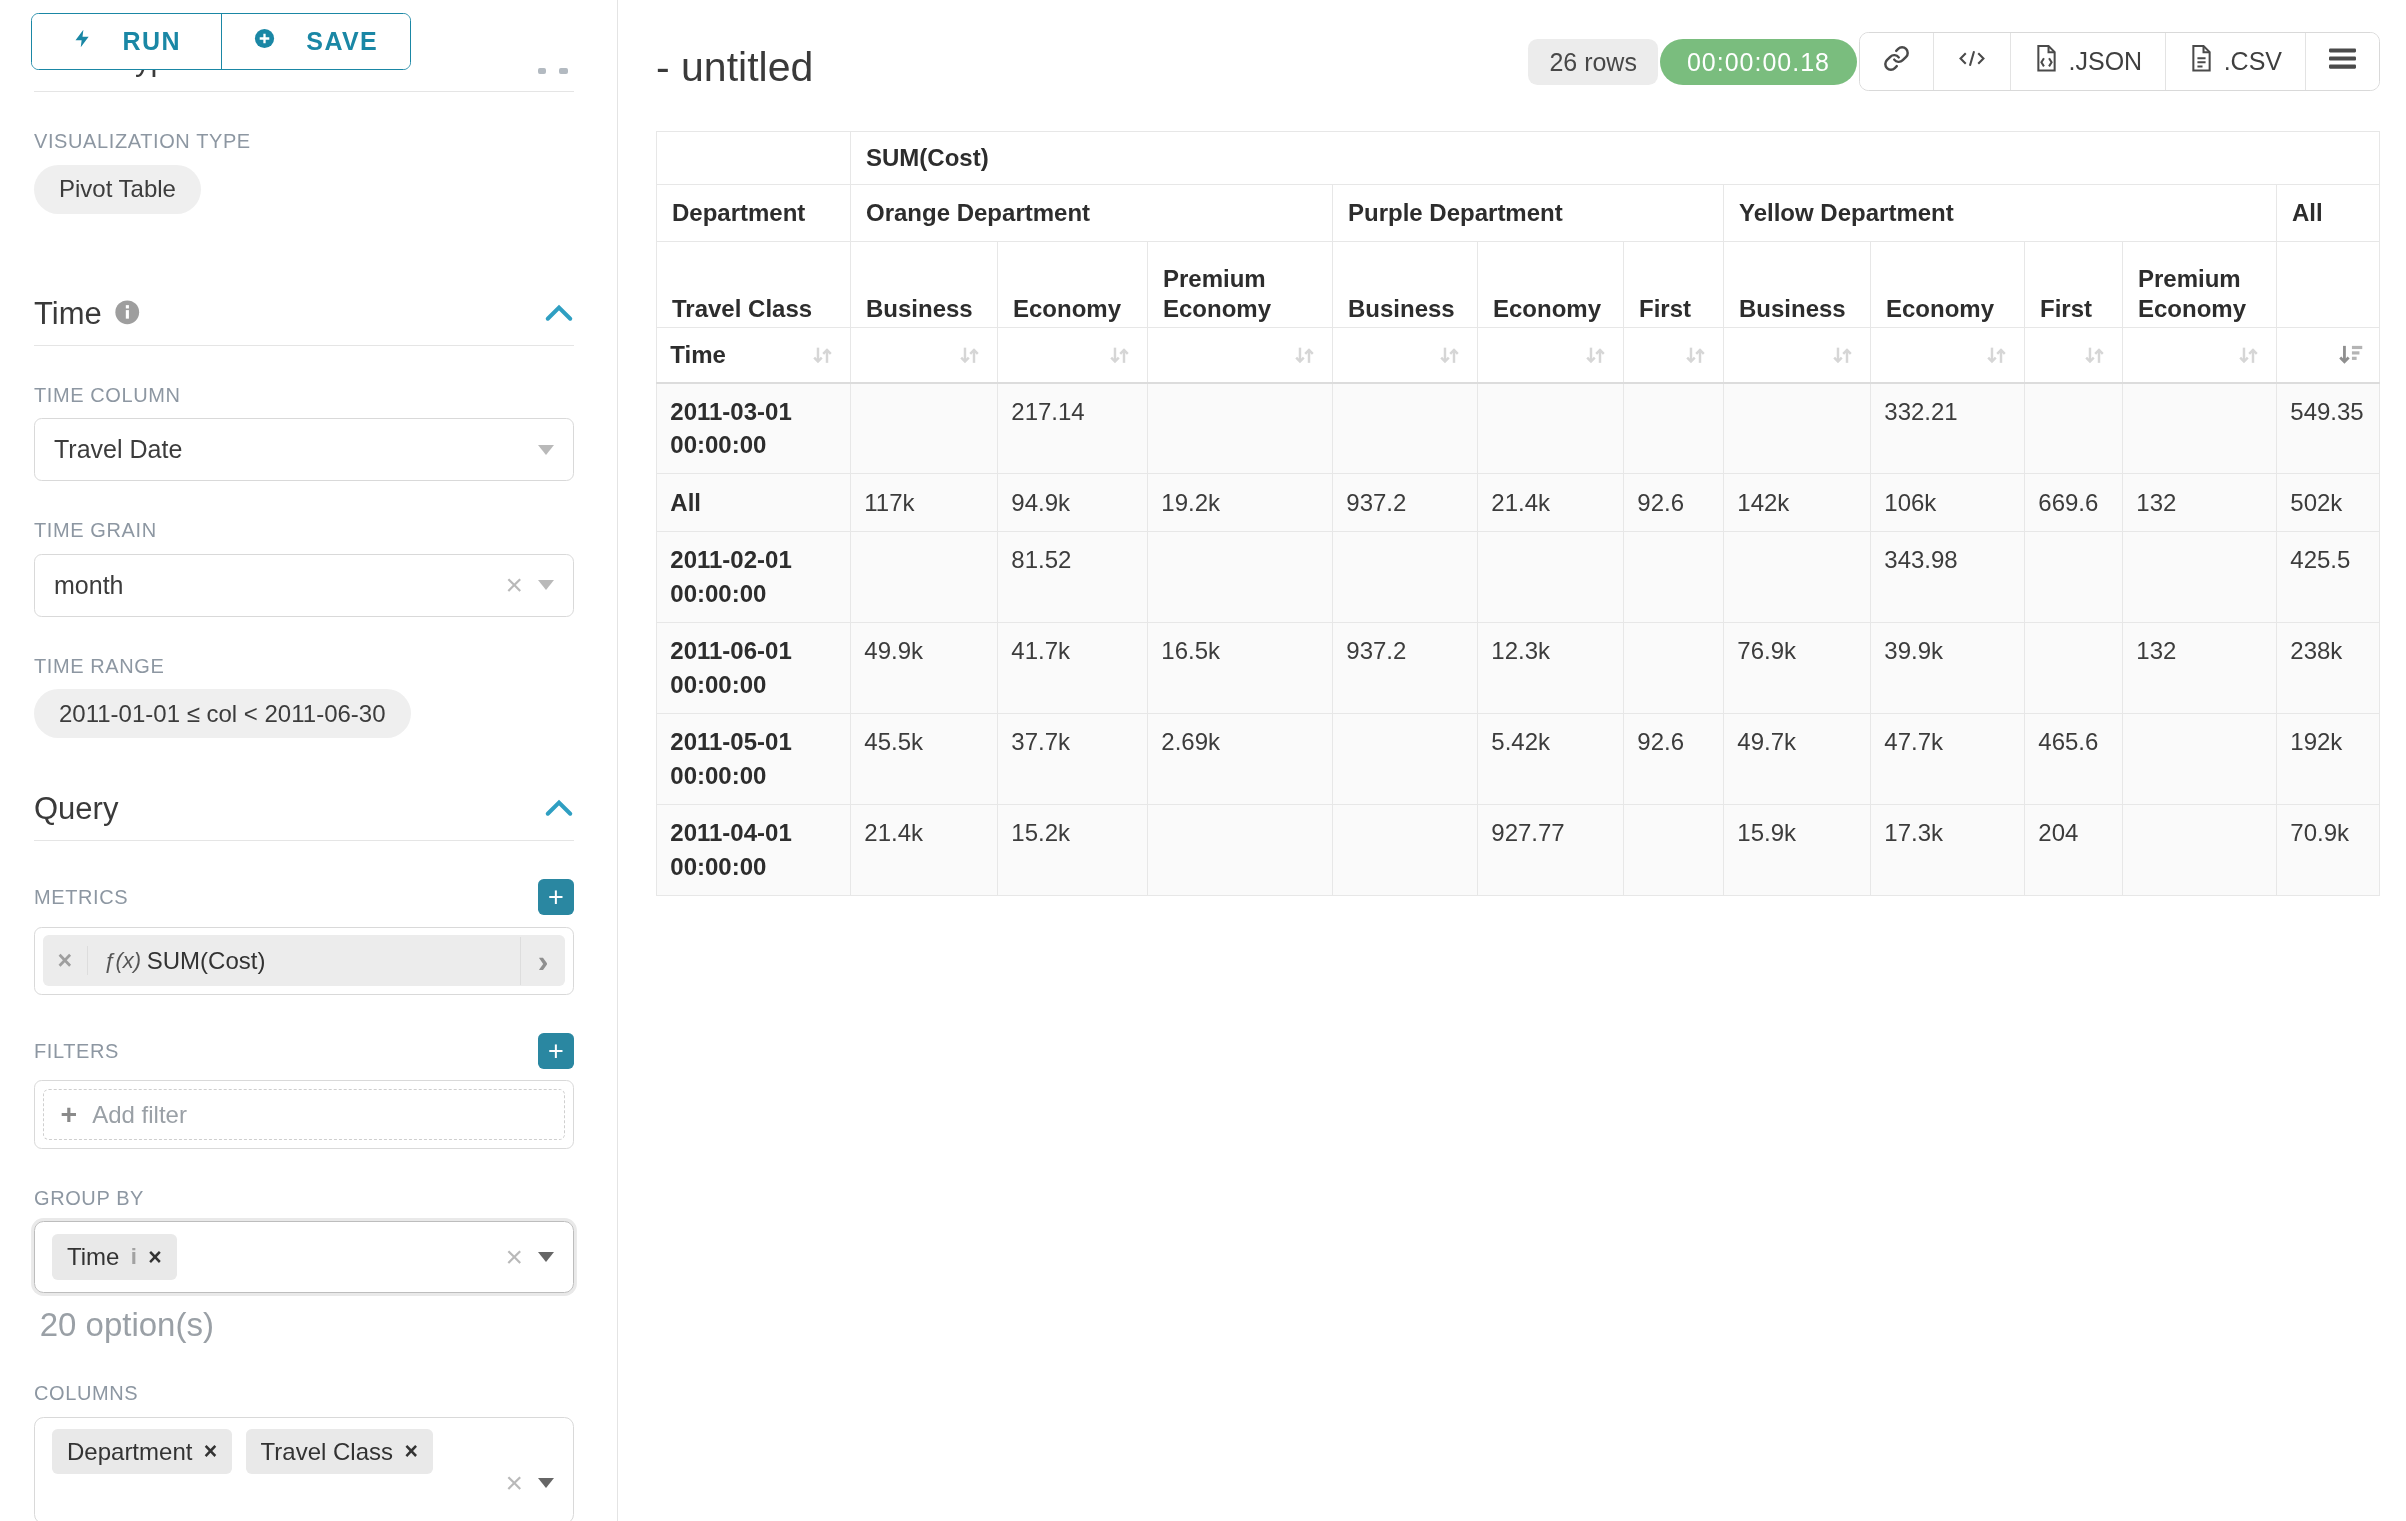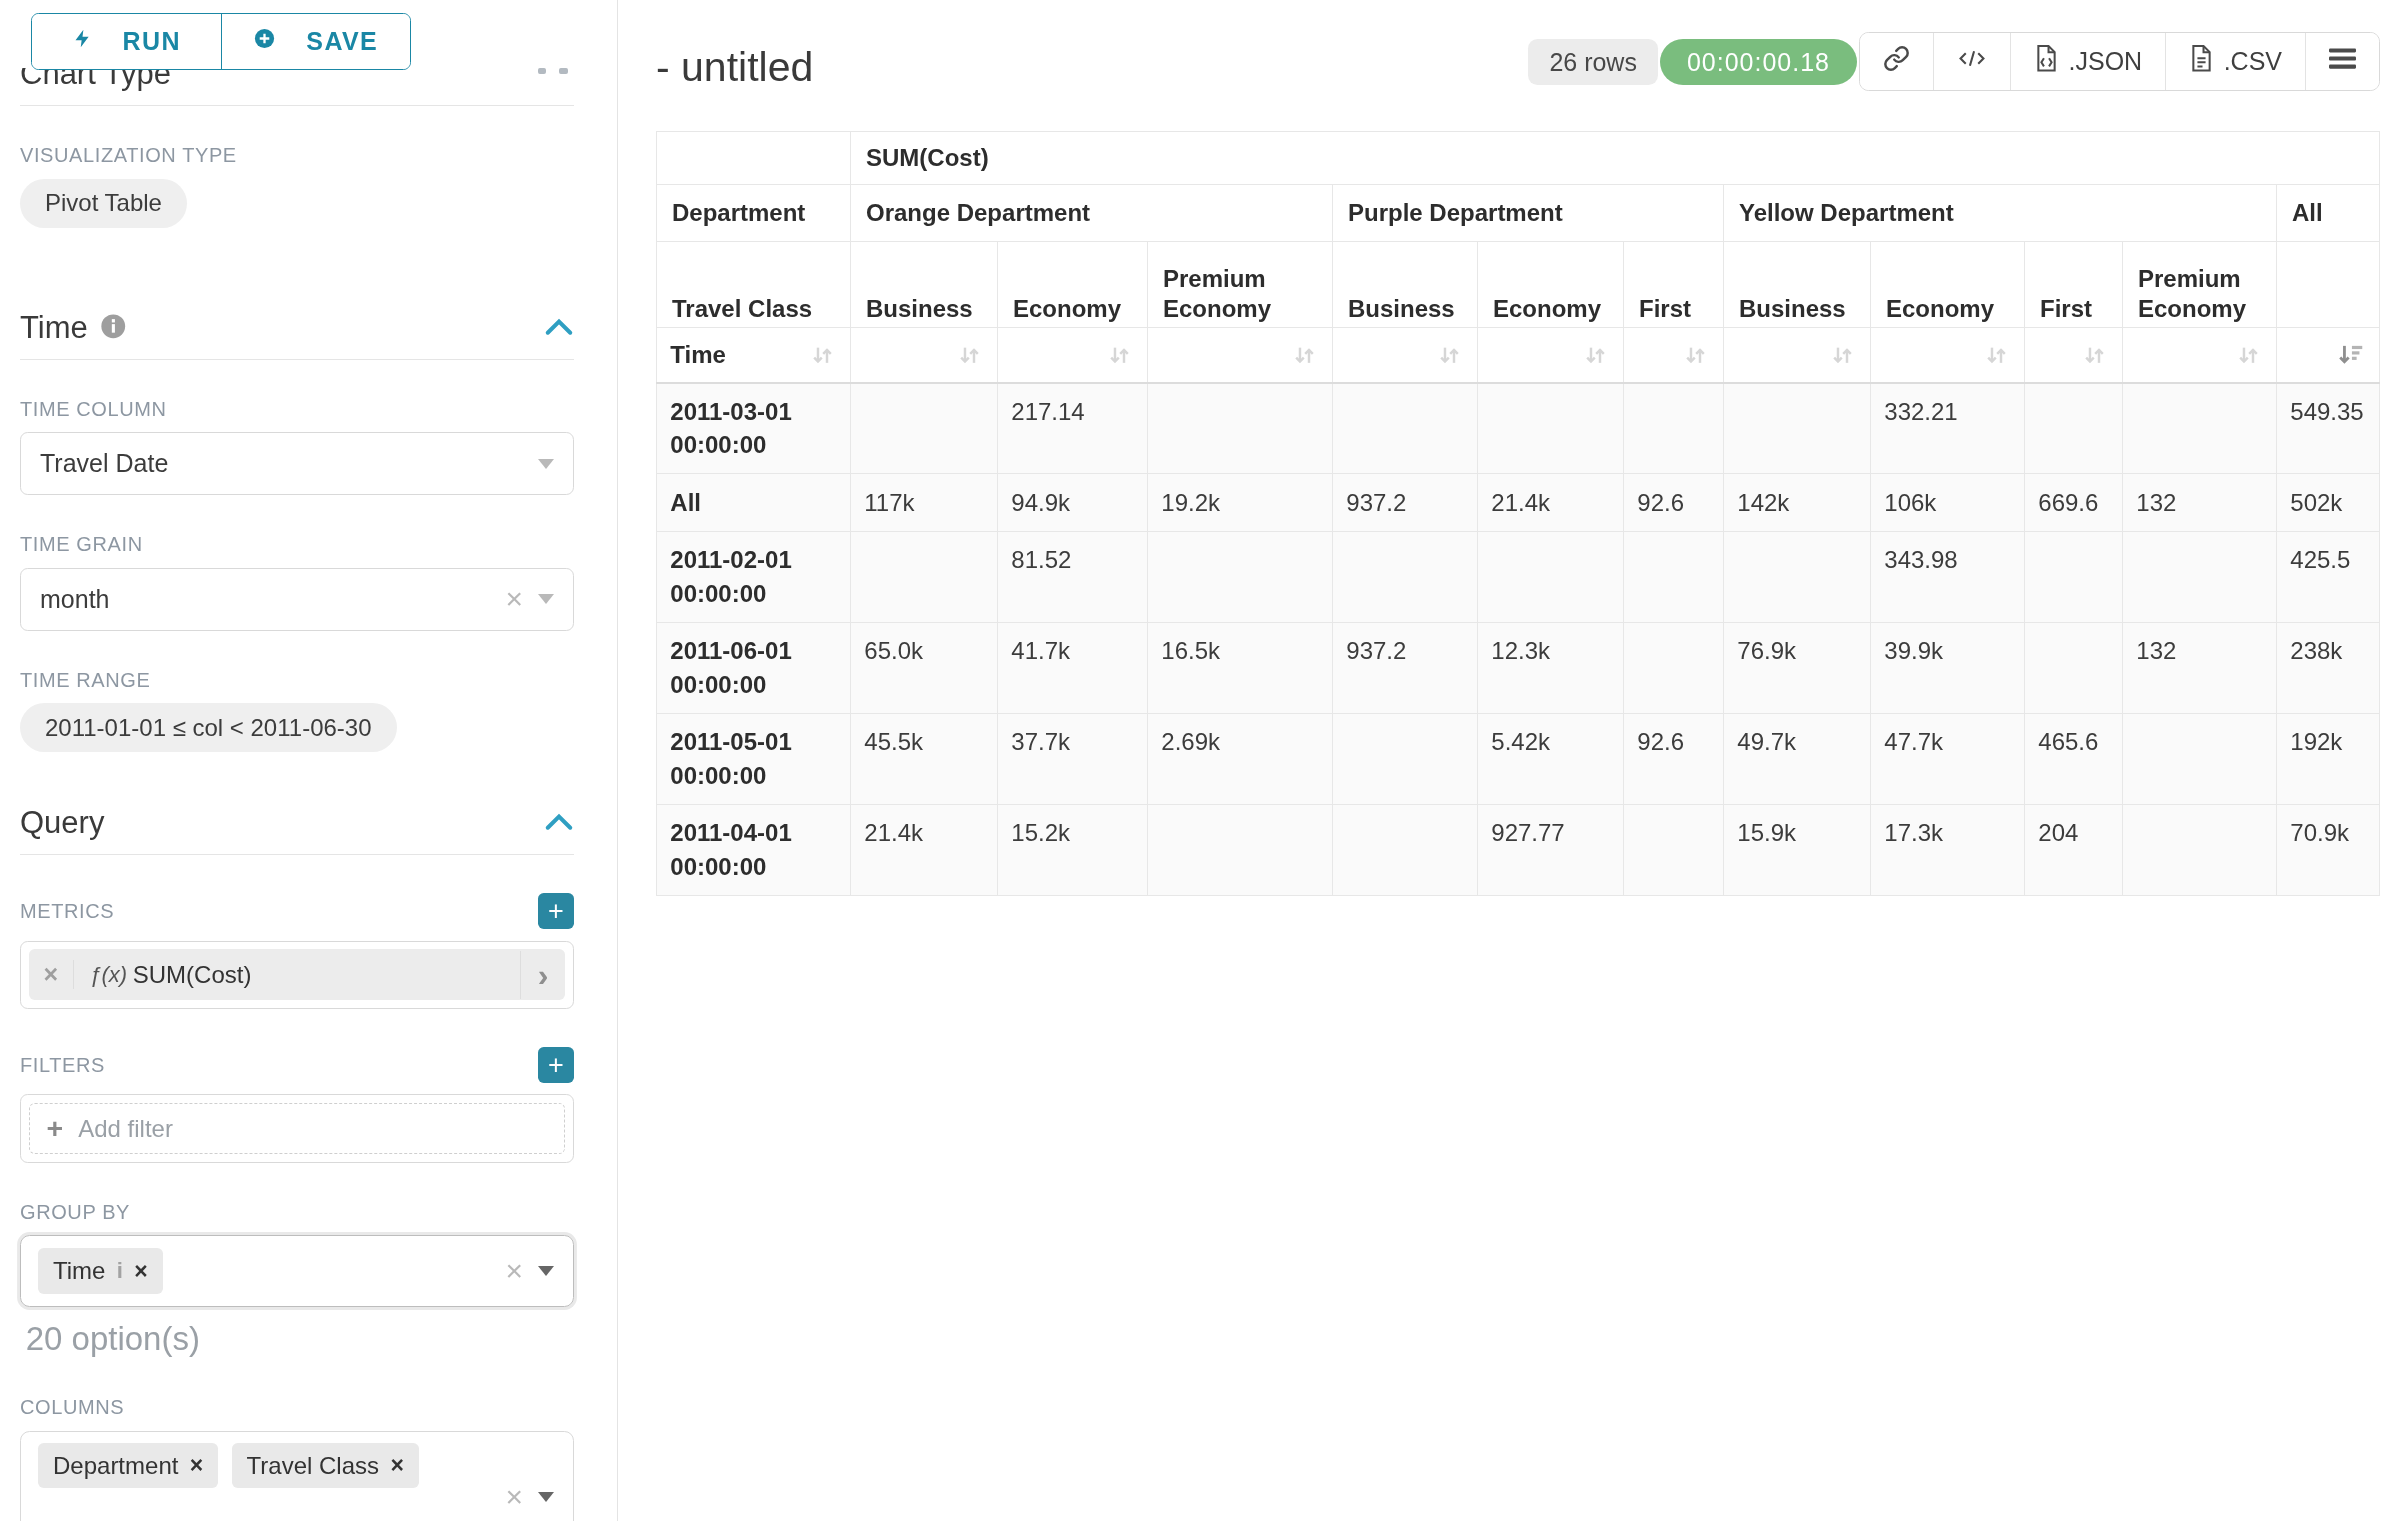--- a/index.html
+++ b/index.html
@@ -3,21 +3,21 @@
 <meta charset="utf-8">
 <style>
   * { box-sizing: border-box; margin: 0; padding: 0; }
   html,body { width:2406px; height:1522px; overflow:hidden; background:#fff;
     font-family:"Liberation Sans", sans-serif; color:#3c3c3c; }
   .app { display:flex; width:100%; height:100%; }
 
   
   .sidebar { position:relative; width:618px; flex:0 0 618px; height:100%;
     border-right:1.9px solid #e4e4e4; overflow:hidden; }
-  .side-scroll { position:absolute; inset:0; padding:0 43px 0 20px; z-index:1;margin-top:14px; }
+  .side-scroll { position:absolute; inset:0; padding:0 43px 0 34px; z-index:1; }
 
   .top-cover { position:absolute; top:0; left:0; width:100%; height:68px; background:#fff; z-index:10; }
   .run-save { position:absolute; top:13.3px; left:31px; display:flex; width:380px; height:57px;
     border:1.9px solid #1a87a5; border-radius:7.6px; overflow:hidden; background:#fff; z-index:11; }
   .run-save button { flex:1; display:flex; align-items:center; justify-content:center; gap:30px;
     background:#fff; border:none; color:#1a87a5; font-family:inherit; font-size:25px; font-weight:700;
     letter-spacing:1.4px; cursor:pointer; }
   .run-save button + button { border-left:1.9px solid #1a87a5; }
   .chevron-dots { position:absolute; top:68px; right:49px; z-index:11; display:flex; gap:13.3px; }
   .chevron-dots span { width:8.6px; height:5.7px; background:#b3bac1; border-radius:1.9px; }
@@ -531,21 +531,21 @@
             <td></td>
             <td></td>
             <td></td>
             <td>343.98</td>
             <td></td>
             <td></td>
             <td>425.5</td>
           </tr>
           <tr>
             <td class="rowlabel">2011-06-01 00:00:00</td>
-            <td>65.0k</td>
+            <td>49.9k</td>
             <td>41.7k</td>
             <td>16.5k</td>
             <td>937.2</td>
             <td>12.3k</td>
             <td></td>
             <td>76.9k</td>
             <td>39.9k</td>
             <td></td>
             <td>132</td>
             <td>238k</td>

